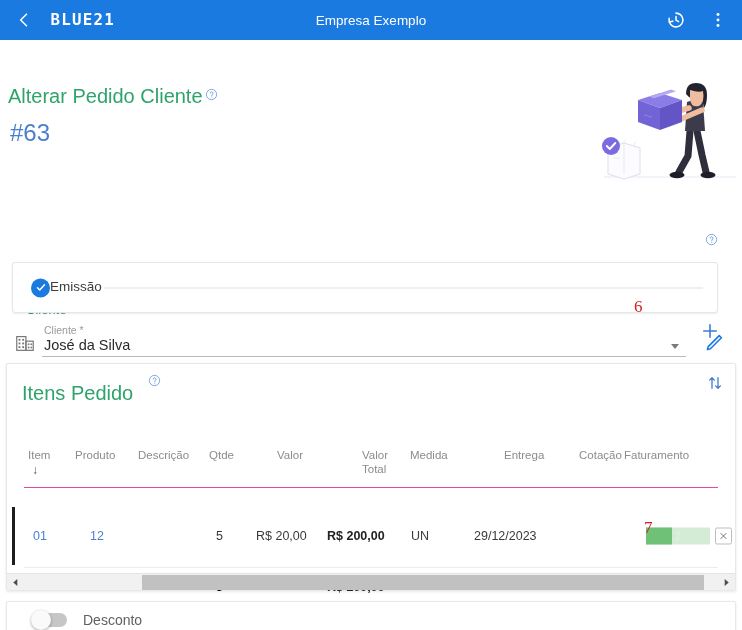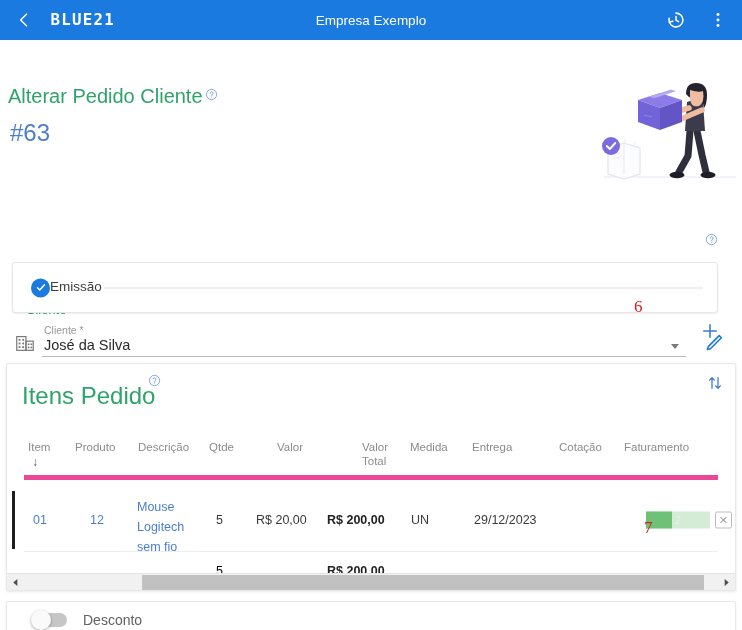--- a/index.html
+++ b/index.html
@@ -204,21 +204,21 @@
     background: #ffffff;
     border: 1px solid #e8e8e8;
     border-radius: 2px;
     box-shadow: 0 1px 3px rgba(0,0,0,.09);
     overflow: hidden;
   }
   .items-title {
     position: absolute;
     left: 22px; top: 382px;
     color: #2ea36a;
-    font-size: 24px;
+    font-size: 20px;
   }
   .items-title-help {
     position: absolute;
     left: 148px; top: 374px;
     color: #5b8dd8;
     font-size: 12px;
   }
   .sort-btn {
     position: absolute;
     right: 18px; top: 374px;
@@ -227,22 +227,22 @@
   }
 
   .tbl {
     position: absolute;
     left: 0; top: 425px;
     width: 742px;
   }
   .tbl-head {
     position: relative;
     height: 47px;
-    border-bottom: 5px solid #ec4899;
-    margin: 8px 24px;
+    border-bottom: 1px solid #ec4899;
+    margin: 16px 24px;
   }
   .th {
     position: absolute;
     top: 7px;
     color: #8c8c8c;
     font-size: 11.5px;
     white-space: pre-line;
     line-height: 14px;
     cursor: pointer;
   }
@@ -556,32 +556,29 @@
   <div class="tbl-head">
     <div class="th" style="left:4px">Item</div>
     <div class="th-arrow">↓</div>
     <div class="th" style="left:51px">Produto</div>
     <div class="th" style="left:114px">Descrição</div>
     <div class="th" style="left:185px">Qtde</div>
     <div class="th" style="left:253px">Valor</div>
     <div class="th" style="left:338px">Valor
 Total</div>
     <div class="th" style="left:386px">Medida</div>
-    <div class="th" style="left:448px">Entrega</div>
-    <div class="th" style="left:535px">Cotação</div>
+    <div class="th" style="left:480px">Entrega</div>
+    <div class="th" style="left:555px">Cotação</div>
     <div class="th" style="left:600px">Faturamento</div>
   </div>
 
   <div class="tbl-row">
     <div class="row-marker"></div>
     <div class="td link" style="left:9px">01</div>
     <div class="td link" style="left:66px">12</div>
-    <div class="td multi" style="left:113px">Mouse
-Logitech
-sem fio</div>
     <div class="td" style="left:192px">5</div>
     <div class="td" style="left:232px">R$ 20,00</div>
     <div class="td bold" style="left:303px">R$ 200,00</div>
     <div class="td" style="left:387px">UN</div>
     <div class="td" style="left:450px">29/12/2023</div>
     <div class="progress">
       <div class="progress-fill" style="width: 40%;"></div>
       <div class="progress-val">2</div>
     </div>
     <div class="row-del">

